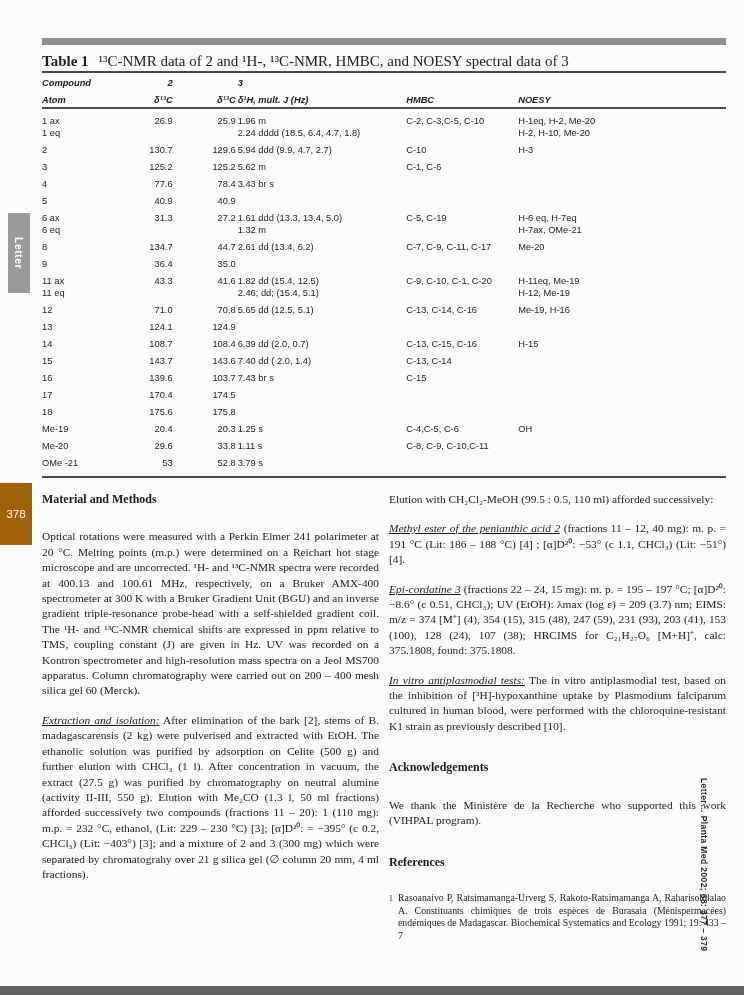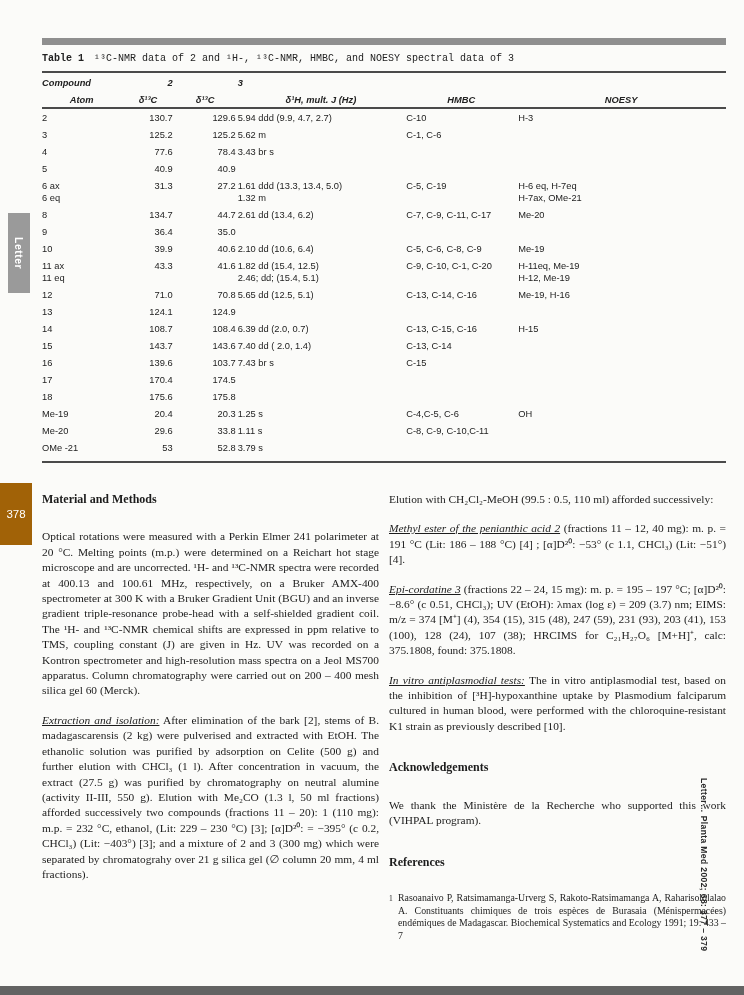--- a/index.html
+++ b/index.html
@@ -17,28 +17,28 @@
       display:flex;align-items:center;justify-content:center;}
   .page-num-box span{font-family:"Liberation Sans",sans-serif;font-size:11.5px;color:#fff;}
 
   
   .margin-note{position:absolute;left:699px;top:778px;height:200px;display:flex;align-items:flex-start;}
   .margin-note span{writing-mode:vertical-rl;font-family:"Liberation Sans",sans-serif;
       font-weight:bold;font-size:8.5px;color:#2a2a2a;letter-spacing:.4px;}
 
   
   .caption{position:absolute;left:42px;top:53px;width:684px;
-      font-family:Liberation Mono, monospace;font-size:10px;color:#222;}
+      font-family:Liberation Serif, serif;font-size:15px;color:#222;}
   .caption .cap-label{font-weight:bold;margin-right:10px;}
   table.nmr{position:absolute;left:42px;top:71px;width:684px;border-collapse:collapse;
       font-family:"Liberation Sans",sans-serif;font-size:9.3px;color:#222;
       border-top:2px solid #4a4a4a;border-bottom:2px solid #4a4a4a;}
   table.nmr td{vertical-align:top;padding:2px 2px 2px 0;white-space:pre-line;line-height:12px;}
   table.nmr .hdr td{font-style:italic;font-weight:bold;padding-top:4px;padding-bottom:1px;}
-  table.nmr .hdr2 td{border-bottom:2px solid #4a4a4a;text-align:center;}
+  table.nmr .hdr2 td{border-bottom:2px solid #4a4a4a;}
   td.c-atom{width:80px;padding-left:6px;}
   td.c-c2{width:50px;text-align:right;padding-right:6px;}
   td.c-c3{width:62px;text-align:right;padding-right:6px;}
   td.c-h{width:170px;padding-left:20px;}
   td.c-hmbc{width:112px;}
   td.c-noesy{width:210px;}
   td.h-three{padding-left:133px;}
   tr.table-row td{padding-top:3px;padding-bottom:2px;}
   tr.first-row td{padding-top:6px;}
   tr.last-row td{padding-bottom:7px;}
@@ -90,20 +90,31 @@
       <tr class="hdr hdr2">
         <td class="c-atom">Atom</td>
         <td class="c-c2">δ¹³C</td>
         <td class="c-c3">δ¹³C</td>
         <td class="c-h">δ¹H, mult. J (Hz)</td>
         <td class="c-hmbc">HMBC</td>
         <td class="c-noesy">NOESY</td>
       </tr>
     </tbody>
     <tbody>
+    <tr class="table-row first-row">
+      <td class="c-atom">1 ax
+1 eq</td>
+      <td class="c-c2">26.9</td>
+      <td class="c-c3">25.9</td>
+      <td class="c-h">1.96 m
+2.24 dddd (18.5, 6.4, 4.7, 1.8)</td>
+      <td class="c-hmbc">C-2, C-3,C-5, C-10</td>
+      <td class="c-noesy">H-1eq, H-2, Me-20
+H-2, H-10, Me-20</td>
+    </tr>
 
     <tr class="table-row">
       <td class="c-atom">2</td>
       <td class="c-c2">130.7</td>
       <td class="c-c3">129.6</td>
       <td class="c-h">5.94 ddd (9.9, 4.7, 2.7)</td>
       <td class="c-hmbc">C-10</td>
       <td class="c-noesy">H-3</td>
     </tr>
 
@@ -158,28 +169,20 @@
 
     <tr class="table-row">
       <td class="c-atom">9</td>
       <td class="c-c2">36.4</td>
       <td class="c-c3">35.0</td>
       <td class="c-h"></td>
       <td class="c-hmbc"></td>
       <td class="c-noesy"></td>
     </tr>
 
-    <tr class="table-row">
-      <td class="c-atom">10</td>
-      <td class="c-c2">39.9</td>
-      <td class="c-c3">40.6</td>
-      <td class="c-h">2.10 dd (10.6, 6.4)</td>
-      <td class="c-hmbc">C-5, C-6, C-8, C-9</td>
-      <td class="c-noesy">Me-19</td>
-    </tr>
 
     <tr class="table-row">
       <td class="c-atom">11 ax
 11 eq</td>
       <td class="c-c2">43.3</td>
       <td class="c-c3">41.6</td>
       <td class="c-h">1.82 dd (15.4, 12.5)
 2.46; dd; (15.4, 5.1)</td>
       <td class="c-hmbc">C-9, C-10, C-1, C-20</td>
       <td class="c-noesy">H-11eq, Me-19

